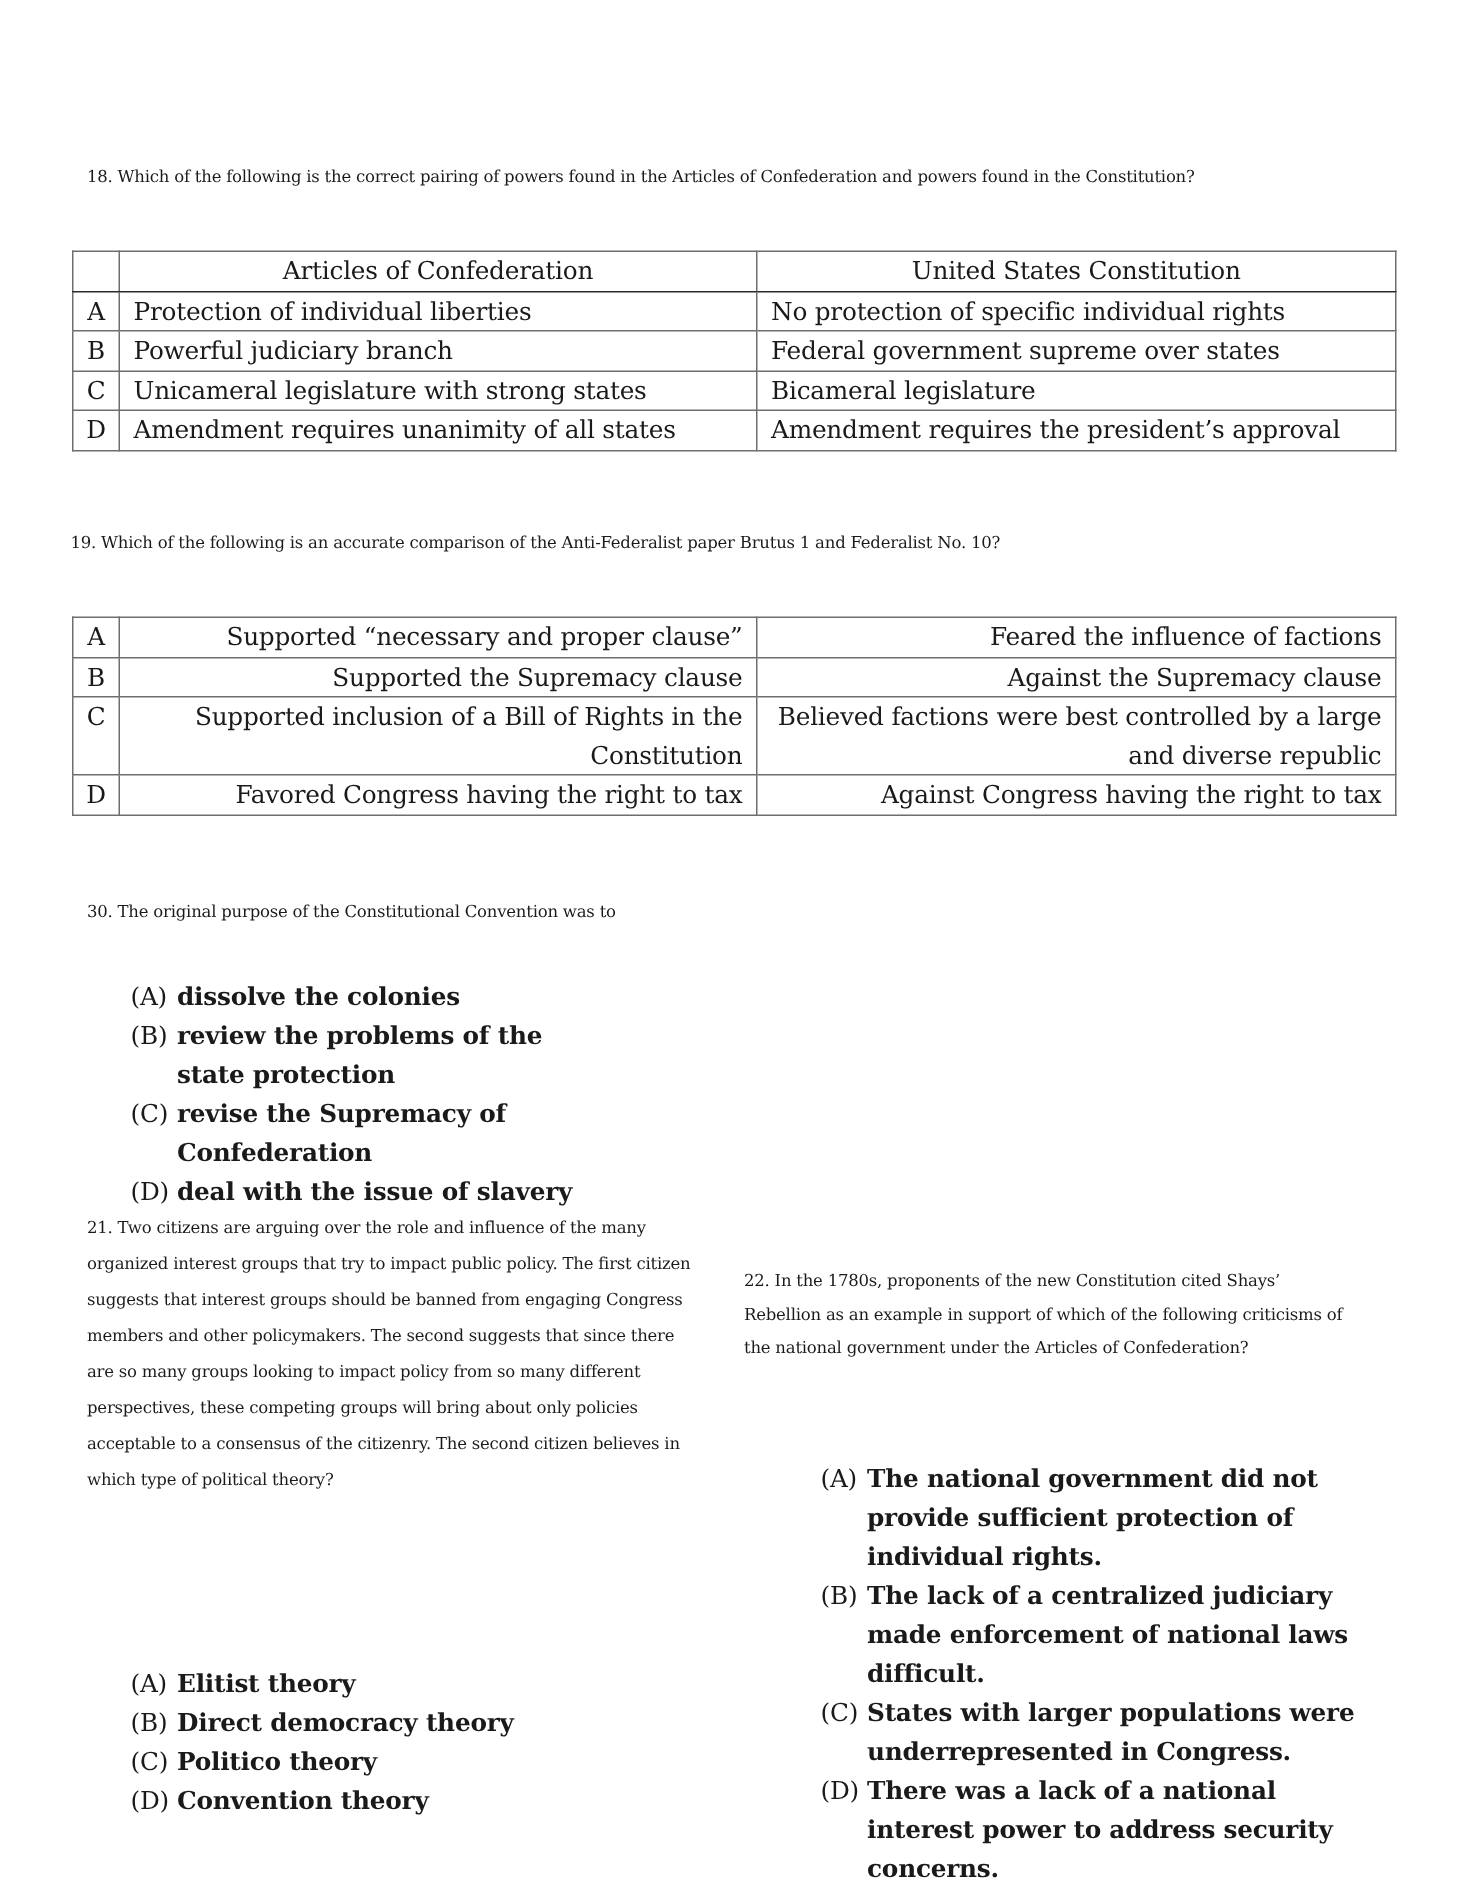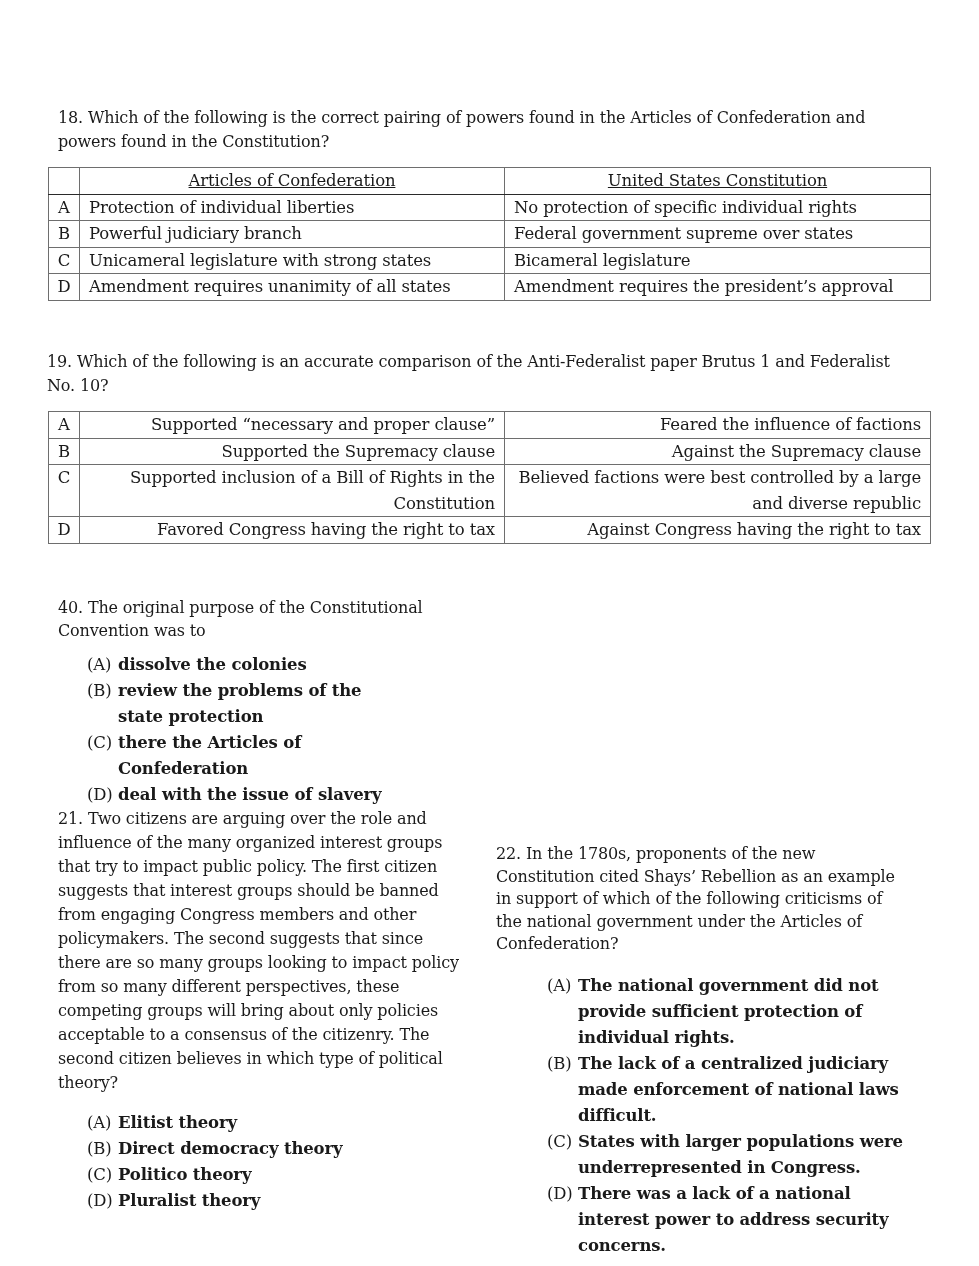--- a/index.html
+++ b/index.html
@@ -15,41 +15,40 @@
       font-family: "DejaVu Serif", "Liberation Serif", serif;
       color: #1a1a1a;
     }
     .page {
       position: absolute;
       left: 0; top: 0;
       width: 979px; height: 1266px;
     }
     .q-stem {
       position: absolute;
-      font-size: 16px;
+      font-size: 11px;
       line-height: 24px;
       letter-spacing: -0.15px;
     }
     table.cmp {
       position: absolute;
       border-collapse: collapse;
       font-size: 16.5px;
       letter-spacing: -0.15px;
       table-layout: fixed;
     }
     table.cmp td, table.cmp th {
       border: 1.3px solid #6e6e6e;
       padding: 0 9px;
       font-weight: normal;
       line-height: 25.5px;
       height: 25px;
       vertical-align: top;
     }
     table.cmp th {
-      text-decoration: underline;
       text-align: center;
     }
     table.cmp td.letter {
       text-align: center;
       padding: 0;
     }
     table.cmp.centered td.txt { text-align: right; }
     table.cmp tr.head th { border-bottom: 1.3px solid #2a2a2a; }
 
     .options {
@@ -137,34 +136,34 @@
       <td class="txt">Believed factions were best controlled by a large and diverse republic</td>
     </tr>
     <tr>
       <td class="letter">D</td>
       <td class="txt">Favored Congress having the right to tax</td>
       <td class="txt">Against Congress having the right to tax</td>
     </tr>
   </tbody>
     </table>
 
-  <div class="q-stem" style="left:58px; top:596px; width:380px; line-height:23px;">40. The original purpose of the Constitutional Convention was to</div>
+  <div class="q-stem" style="left:58px; top:596px; width:380px; line-height:23px;">30. The original purpose of the Constitutional Convention was to</div>
 
   <div class="options" style="left:87px; top:652px; width:320px;">
     <div class="opt">
       <span class="lab">(A)</span>
       <span class="otext">dissolve the colonies</span>
     </div>
     <div class="opt">
       <span class="lab">(B)</span>
       <span class="otext">review the problems of the state protection</span>
     </div>
     <div class="opt">
       <span class="lab">(C)</span>
-      <span class="otext">there the Articles of Confederation</span>
+      <span class="otext">revise the Supremacy of Confederation</span>
     </div>
     <div class="opt">
       <span class="lab">(D)</span>
       <span class="otext">deal with the issue of slavery</span>
     </div>
   </div>
 
   <div class="q-stem" style="left:58px; top:807px; width:410px;">21. Two citizens are arguing over the role and influence of the many organized interest groups that try to impact public policy. The first citizen suggests that interest groups should be banned from engaging Congress members and other policymakers. The second suggests that since there are so many groups looking to impact policy from so many different perspectives, these competing groups will bring about only policies acceptable to a consensus of the citizenry. The second citizen believes in which type of political theory?</div>
 
   <div class="options" style="left:87px; top:1110px; width:320px;">
@@ -175,21 +174,21 @@
     <div class="opt">
       <span class="lab">(B)</span>
       <span class="otext">Direct democracy theory</span>
     </div>
     <div class="opt">
       <span class="lab">(C)</span>
       <span class="otext">Politico theory</span>
     </div>
     <div class="opt">
       <span class="lab">(D)</span>
-      <span class="otext">Pluralist theory</span>
+      <span class="otext">Convention theory</span>
     </div>
   </div>
 
   <div class="q-stem" style="left:496px; top:843px; width:410px; line-height:22.5px;">22. In the 1780s, proponents of the new Constitution cited Shays’ Rebellion as an example in support of which of the following criticisms of the national government under the Articles of Confederation?</div>
 
   <div class="options" style="left:547px; top:973px; width:380px;">
     <div class="opt">
       <span class="lab">(A)</span>
       <span class="otext">The national government did not provide sufficient protection of individual rights.</span>
     </div>

